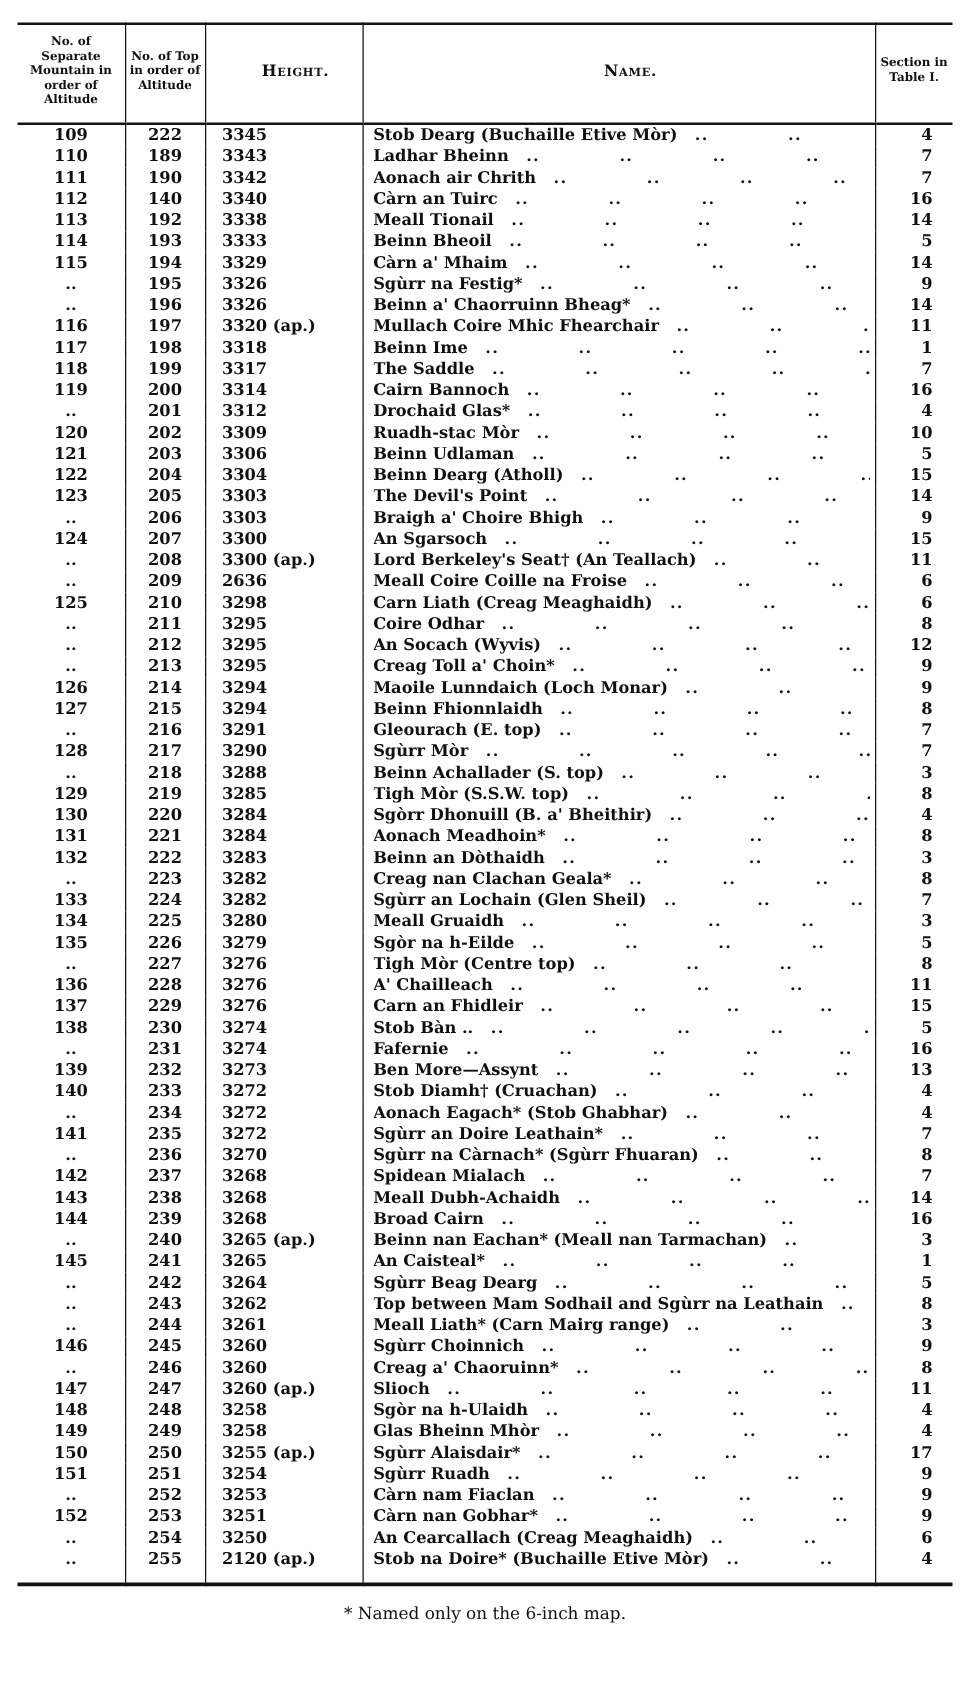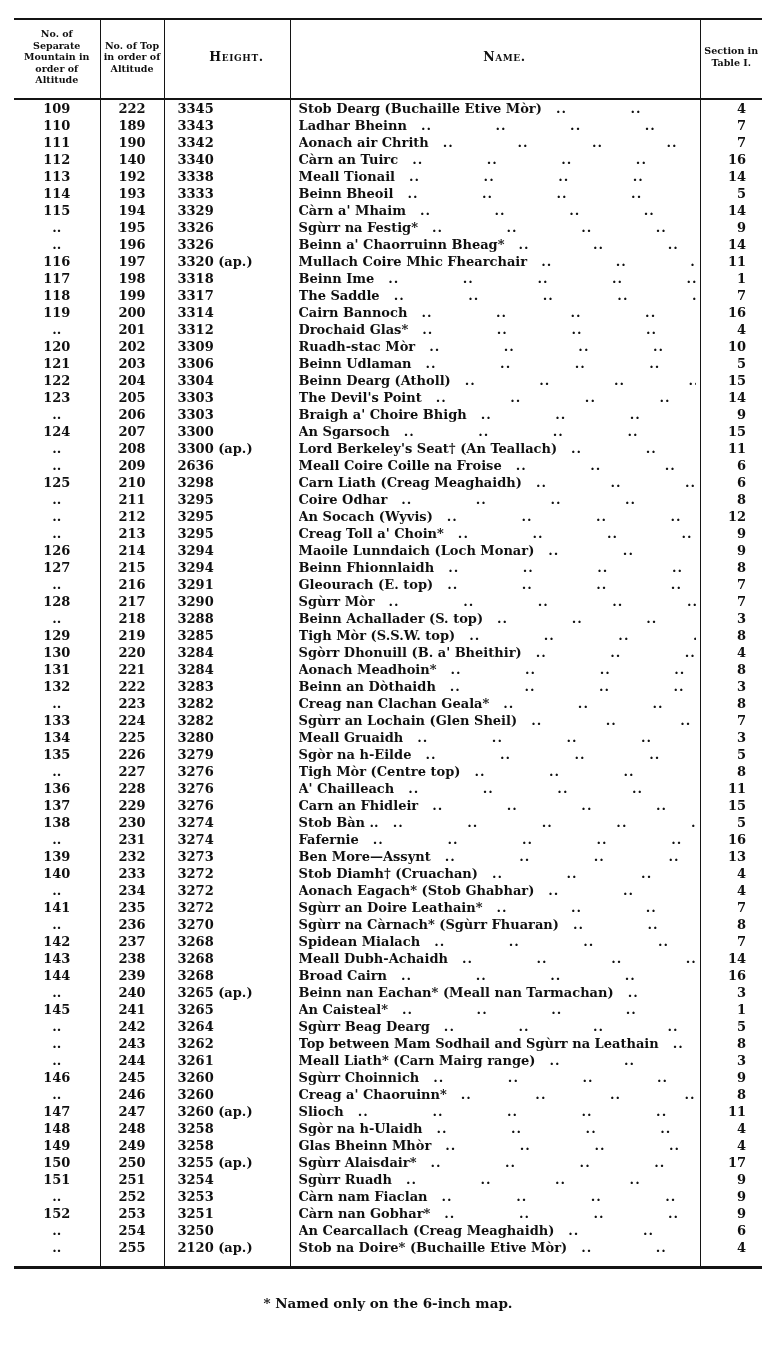--- a/index.html
+++ b/index.html
@@ -80,26 +80,26 @@
     flex: 1 1 auto;
     overflow: hidden;
     white-space: nowrap;
     word-spacing: 58px;
     padding-left: 14px;
     letter-spacing: 1px;
   }
 
   .footnote {
     width: 748px;
-    margin-top: 26px;
+    margin-top: 14px;
     display: flex;
     justify-content: center;
     gap: 30px;
     font-size: 13.5px;
-    font-weight: bold;
+    font-weight: normal;
   }
 </style>
 </head>
 <body>
 
 <div class="sheet">
   <table class="mtable">
     <colgroup>
       <col class="c0">
         <col class="c1">

